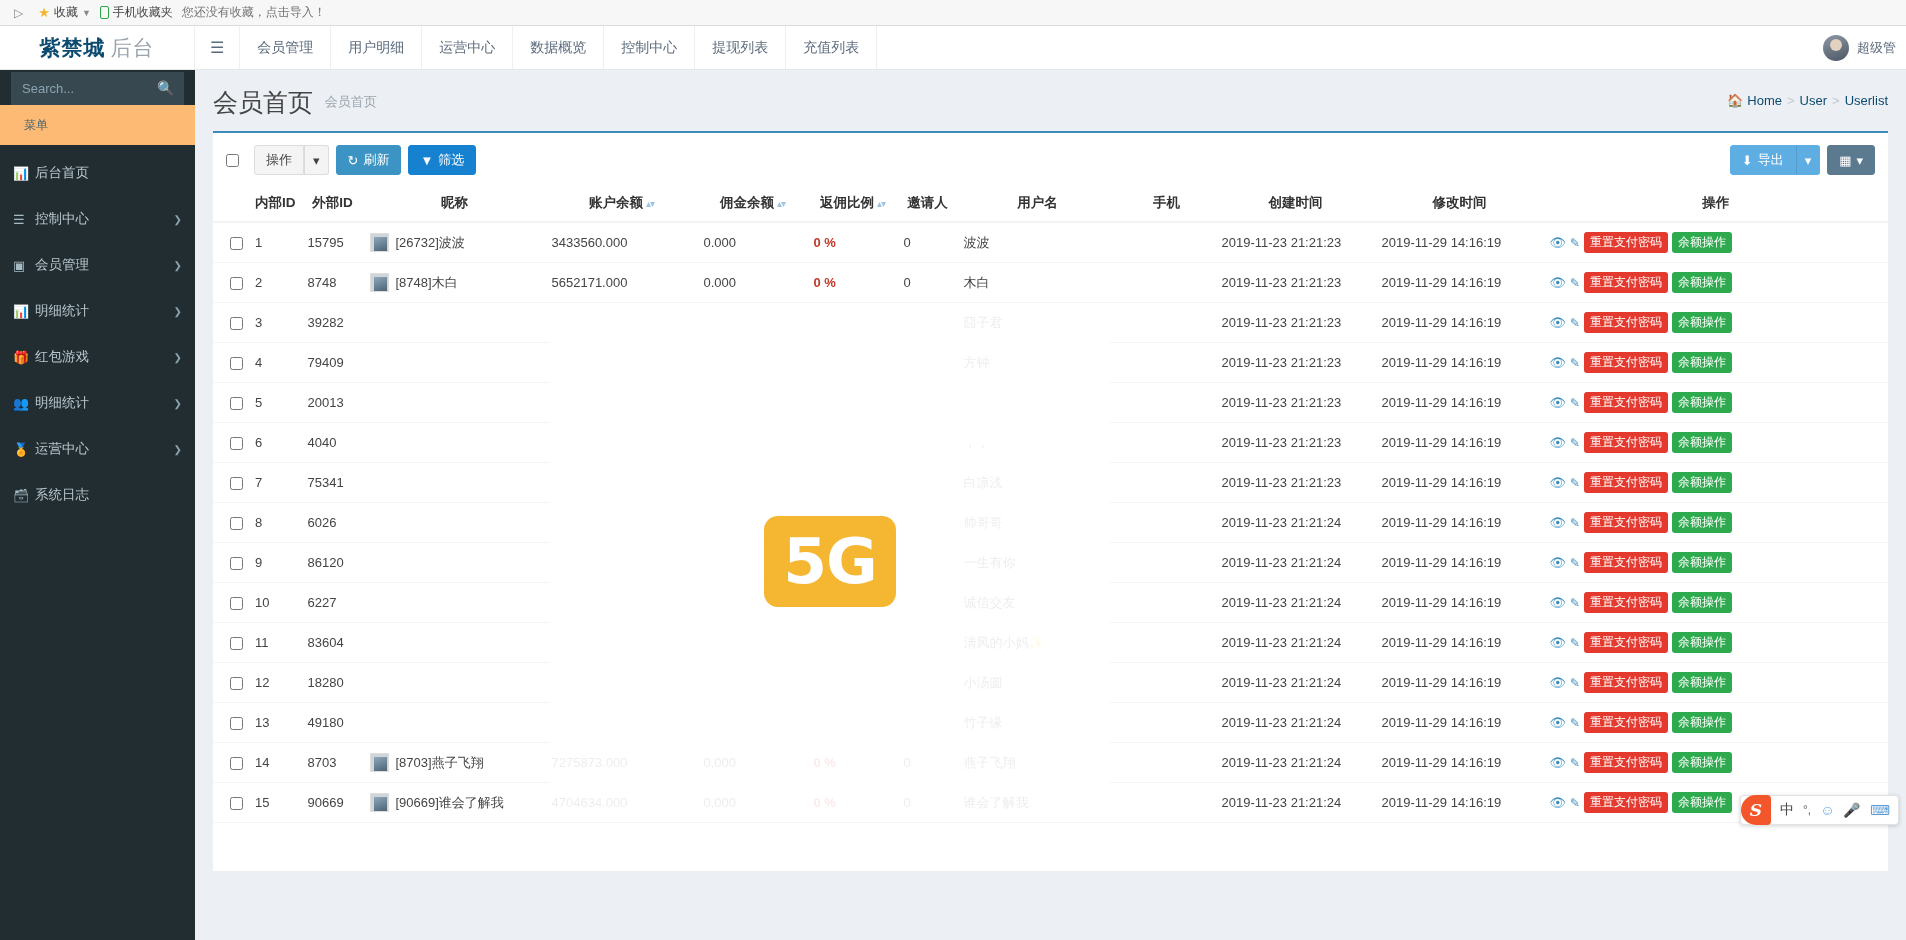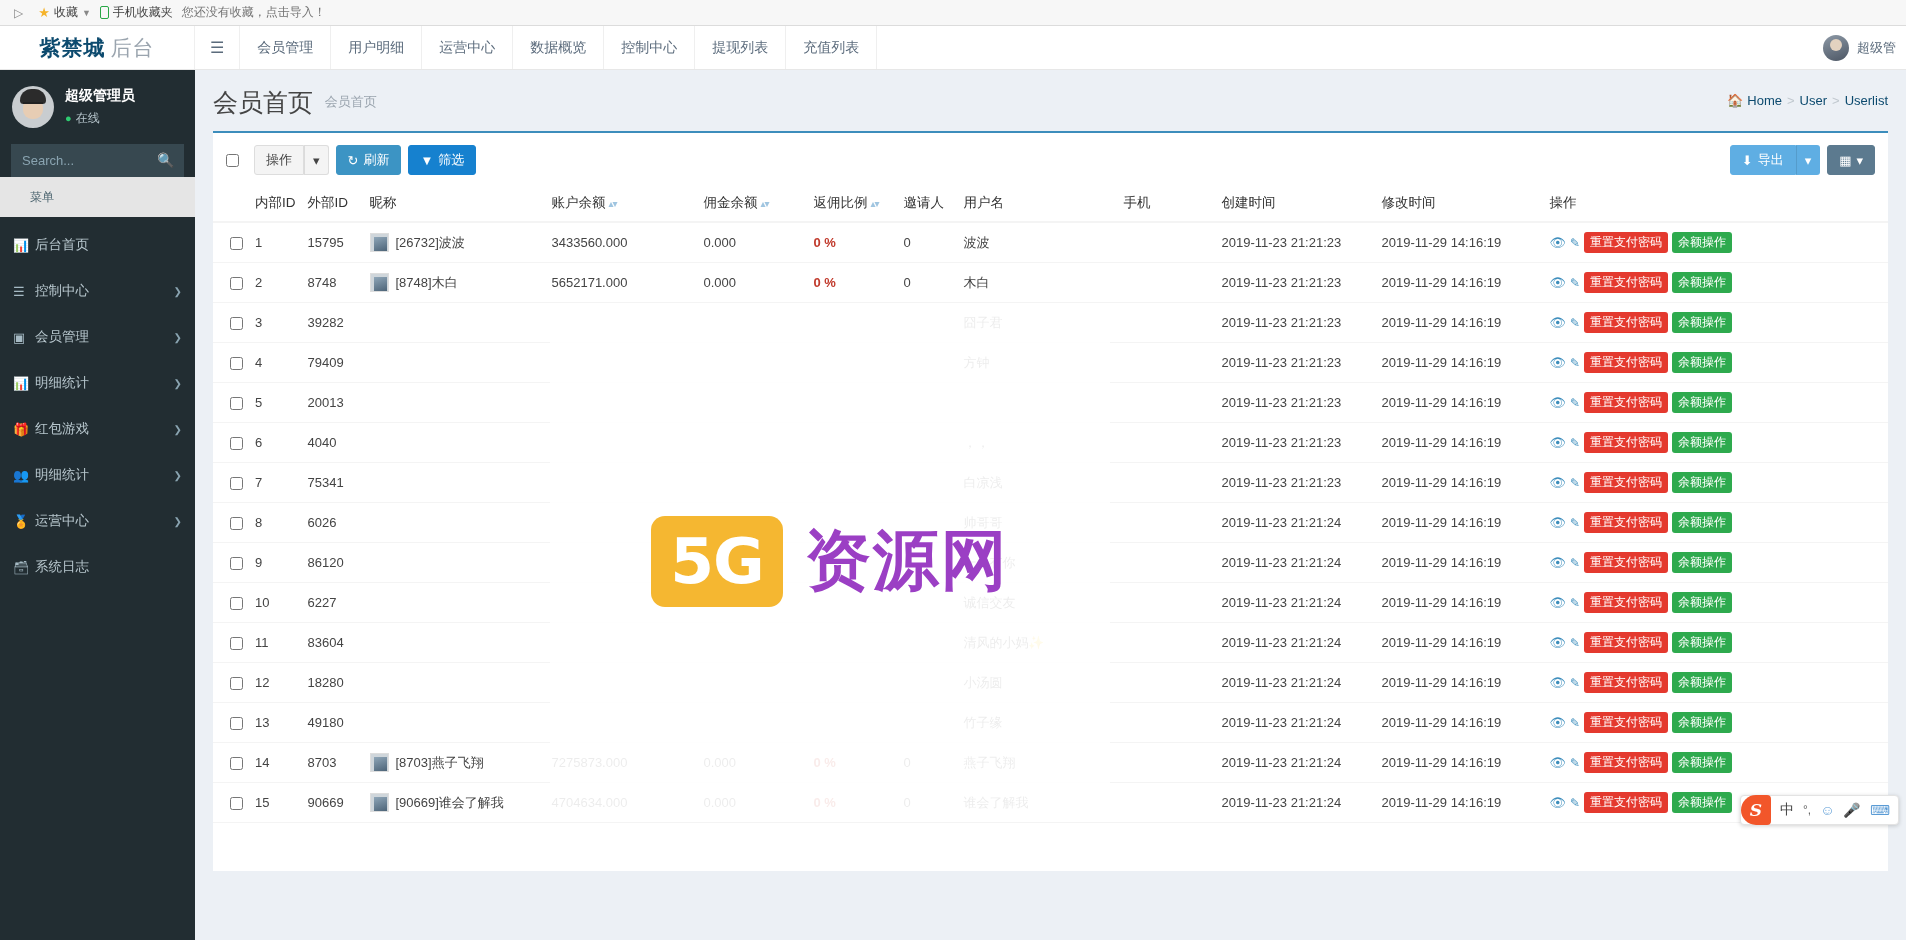--- a/index.html
+++ b/index.html
@@ -89,22 +89,22 @@
   #sidesearch input {
     width:100%; height:33px; background:#374850; border:1px solid #374850;
     color:#cfd8dc; padding:0 30px 0 10px; font-size:13px; outline:none;
     font-family:"Liberation Sans",sans-serif;
   }
   #sidesearch input::placeholder { color:#8aa4b1; }
   #sidesearch .sicon {
     position:absolute; right:9px; top:8px; color:#b0c4ce; font-size:14px;
   }
   #menulabel {
-    padding:12px 13px 11px 30px; font-size:12px; color:#4b646f;
-    background:#e5e5e5;
+    padding:12px 13px 11px 24px; font-size:12px; color:#4b646f;
+    background:#fdba74;
   }
   .side-item {
     display:flex; align-items:center; height:36px; padding:0 13px;
     font-size:13.5px; color:#b8c7ce; cursor:pointer; position:relative;
   }
   .side-item .ic { width:22px; font-size:13px; color:#a6bac4; flex:none; }
   .side-item .chev { margin-left:auto; font-size:10px; color:#8aa4b1; }
   .side-spacer { height:0; }
 
   
@@ -145,21 +145,21 @@
   .btn-export  { background:#5faee3; border-color:#5faee3; color:#fff; }
   .btn-dark    { background:#5c7a8f; border-color:#5c7a8f; color:#fff; }
   .btn-split   { padding:0 8px; }
   .toolbar-right { margin-left:auto; display:flex; align-items:center; gap:7px; }
   .bgroup { display:flex; }
   .bgroup .btn:first-child { border-top-right-radius:0; border-bottom-right-radius:0; }
   .bgroup .btn:last-child  { border-top-left-radius:0; border-bottom-left-radius:0; border-left-color:rgba(0,0,0,.10); }
 
   table { width:100%; border-collapse:collapse; }
   thead th {
-    text-align:left; font-size:13.5px; color:#333; font-weight:normal;
+    text-align:center; font-size:13.5px; color:#333; font-weight:bold;
     padding:9px 6px; border-bottom:2px solid #f4f4f4; white-space:nowrap;
   }
   .sort-ic { color:#9fc5e0; font-size:10px; margin-left:3px; letter-spacing:-1px;}
   tbody td {
     padding:9px 6px; font-size:13px; color:#444;
     border-bottom:1px solid #f4f4f4; white-space:nowrap; height:38px;
   }
   .c-check { width:30px; padding-left:17px; }
   .c-iid   { width:52px; }
   .c-eid   { width:62px; }
@@ -259,33 +259,20 @@
   <div class="nav-item">提现列表</div>
   <div class="nav-item">充值列表</div>
   <div id="topnav-right">
     <span class="av"></span>
     <span>超级管</span>
   </div>
 </div>
 
 <div id="sidebar">
 
-  <div id="userpanel">
-    <div class="avatar">
-      <span class="face"></span>
-        <span class="hair"></span>
-        <span class="gl"></span>
-    </div>
-    <div class="info">
-      <div class="name">超级管理员</div>
-      <div class="status">
-        <span class="dot">●</span><span>在线</span>
-      </div>
-    </div>
-  </div>
 
   <div id="sidesearch">
     <input type="text" placeholder="Search..." style="">
     <span class="sicon">🔍</span>
   </div>
 
   <div id="menulabel">菜单</div>
 
   <div class="side-spacer"></div>
   <div class="side-item" style="margin-top:10px">
@@ -789,21 +776,20 @@
                 <span class="badge badge-danger">重置支付密码</span>
                 <span class="badge badge-success">余额操作</span>
               </span>
             </td>
           </tr>
         </tbody>
     </table>
 
     <div id="watermark">
       <span class="wm5g">5G</span>
-      <span class="wmcn">资源网</span>
     </div>
   </div>
 </div>
 
 <div id="ime">
   <span class="logo">S</span>
   <span class="ime-cn">中</span>
   <span class="ime-dot">°,</span>
   <span class="ime-ic">☺</span>
   <span class="ime-ic">🎤</span>

